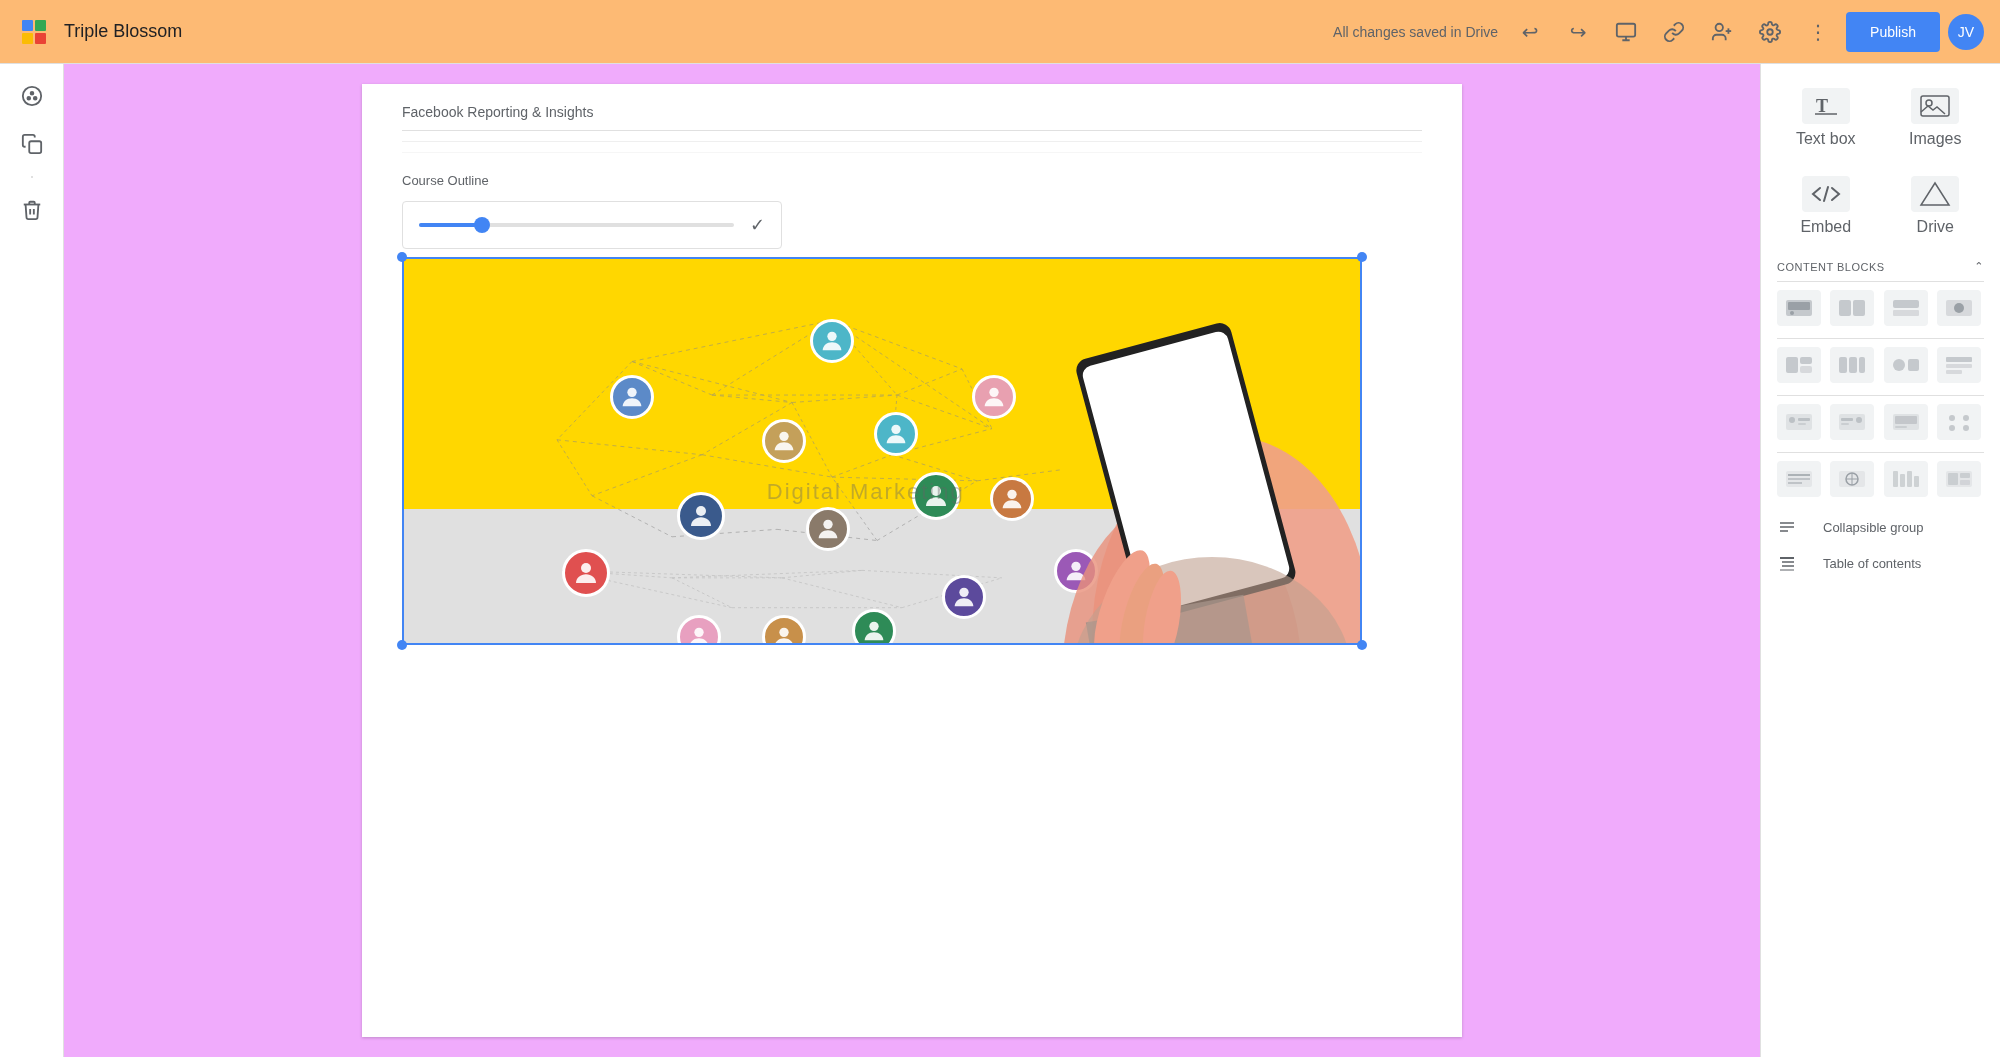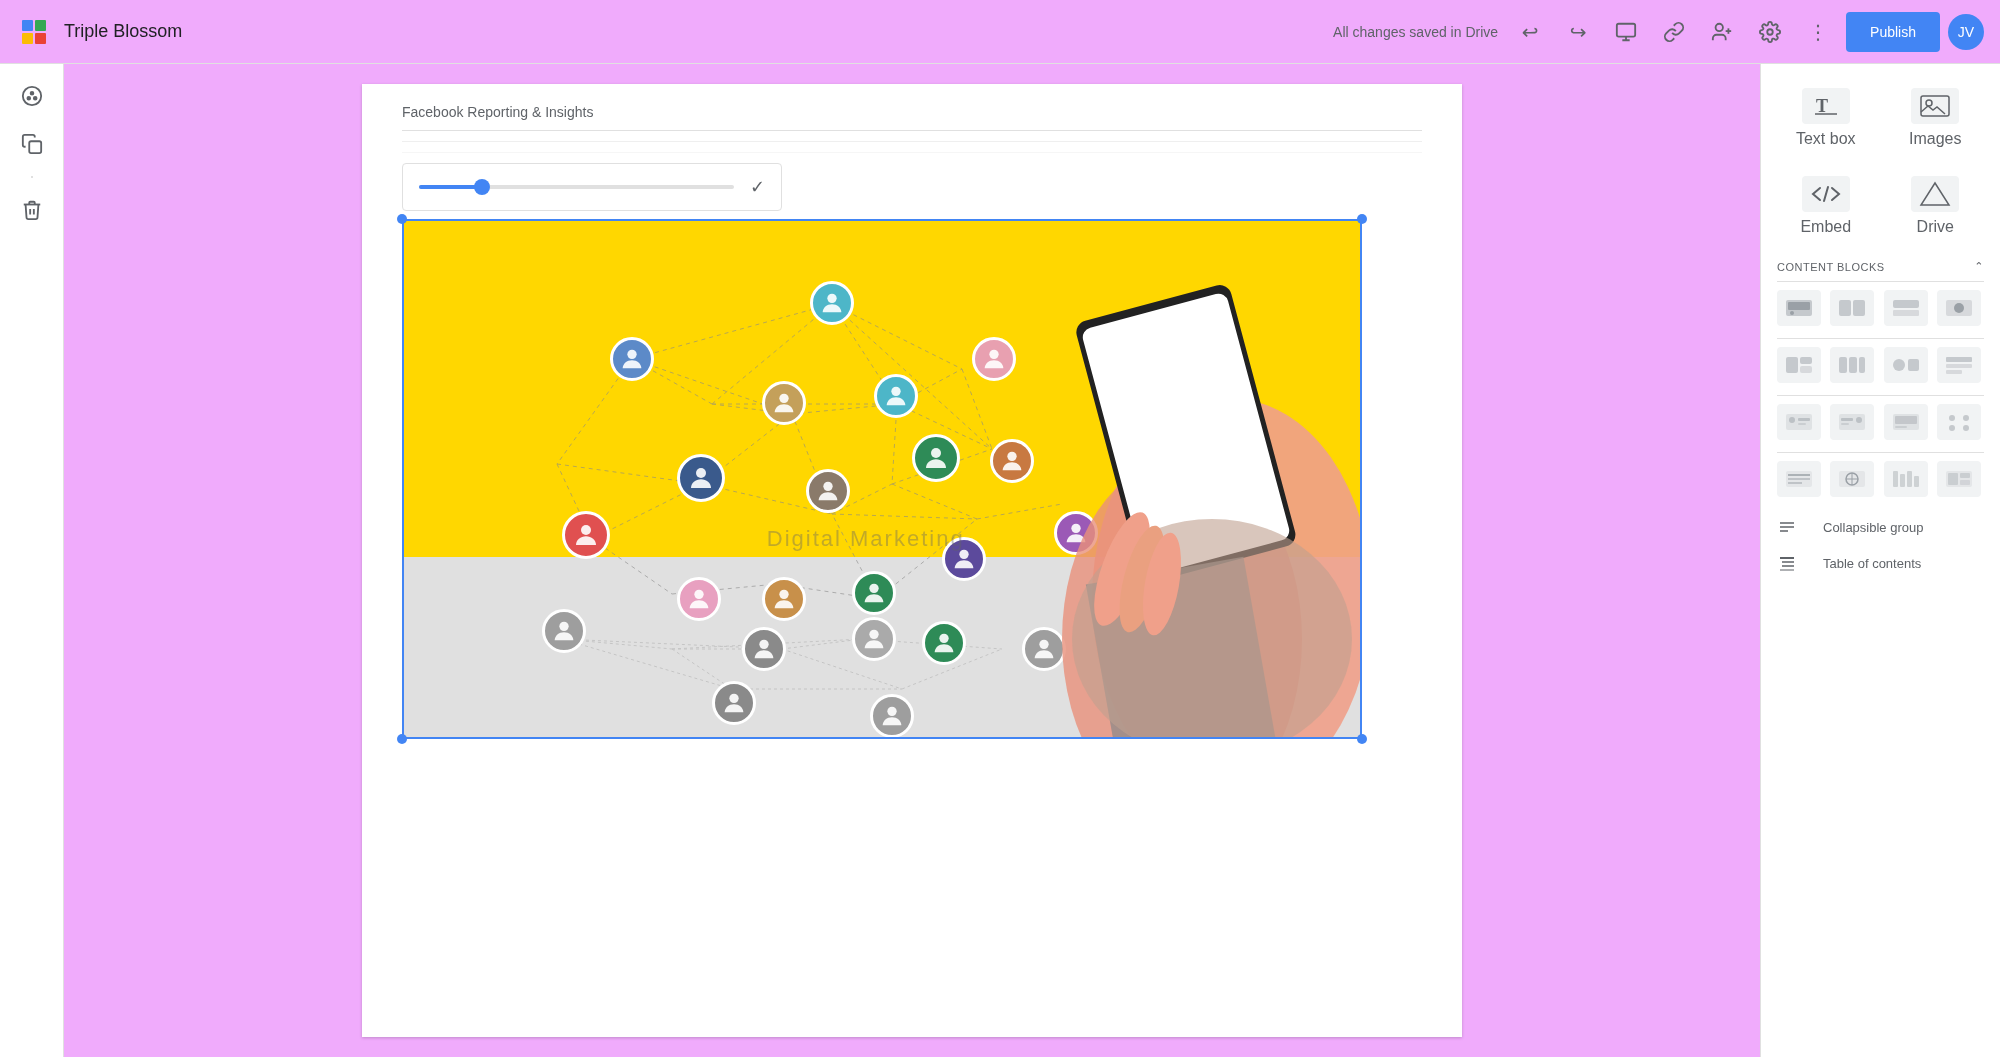--- a/index.html
+++ b/index.html
@@ -3,21 +3,21 @@
   <meta charset="utf-8">
   <style>
     * { box-sizing: border-box; margin: 0; padding: 0; }
     body { font-family: 'Google Sans', Arial, sans-serif; background: #f8f9fa; display: flex; flex-direction: column; height: 1057px; width: 2000px; overflow: hidden; }
 
     
     .header {
       display: flex;
       align-items: center;
       height: 64px;
-      background: #f0abfc;
+      background: #fdba74;
       border-bottom: 1px solid #e0e0e0;
       padding: 0 16px;
       gap: 12px;
       flex-shrink: 0;
     }
     .header-logo {
       width: 36px;
       height: 36px;
       display: flex;
       align-items: center;
@@ -429,30 +429,31 @@
 
   <div class="canvas-area">
     <div class="canvas-page">
 
       <div class="page-header-text">Facebook Reporting &amp; Insights</div>
 
       <div style="height:1px;background:#e0e0e0;margin:0 40px 10px;"></div>
       <div style="height:1px;background:#e0e0e0;margin:0 40px 10px;opacity:0.5;"></div>
       <div style="height:1px;background:#e0e0e0;margin:0 40px 10px;opacity:0.3;"></div>
 
+      <div class="course-outline-label">Course Outline</div>
 
       <div class="slider-row">
         <div class="slider-track">
           <div class="slider-fill"></div>
           <div class="slider-thumb"></div>
         </div>
         <span class="check-icon">✓</span>
       </div>
 
-      <div style="position:relative;margin:0 40px;width:960px;height:520px;">
+      <div style="position:relative;margin:0 40px;width:960px;height:388px;">
         <div style="position:absolute;inset:0;border:2px solid #4285f4;pointer-events:none;z-index:5;"></div>
         <div class="selection-handle handle-tl"></div>
         <div class="selection-handle handle-tr"></div>
         <div class="selection-handle handle-bl"></div>
         <div class="selection-handle handle-br"></div>
 
         <div class="network-image">
 
           <div class="yellow-section"></div>
 

